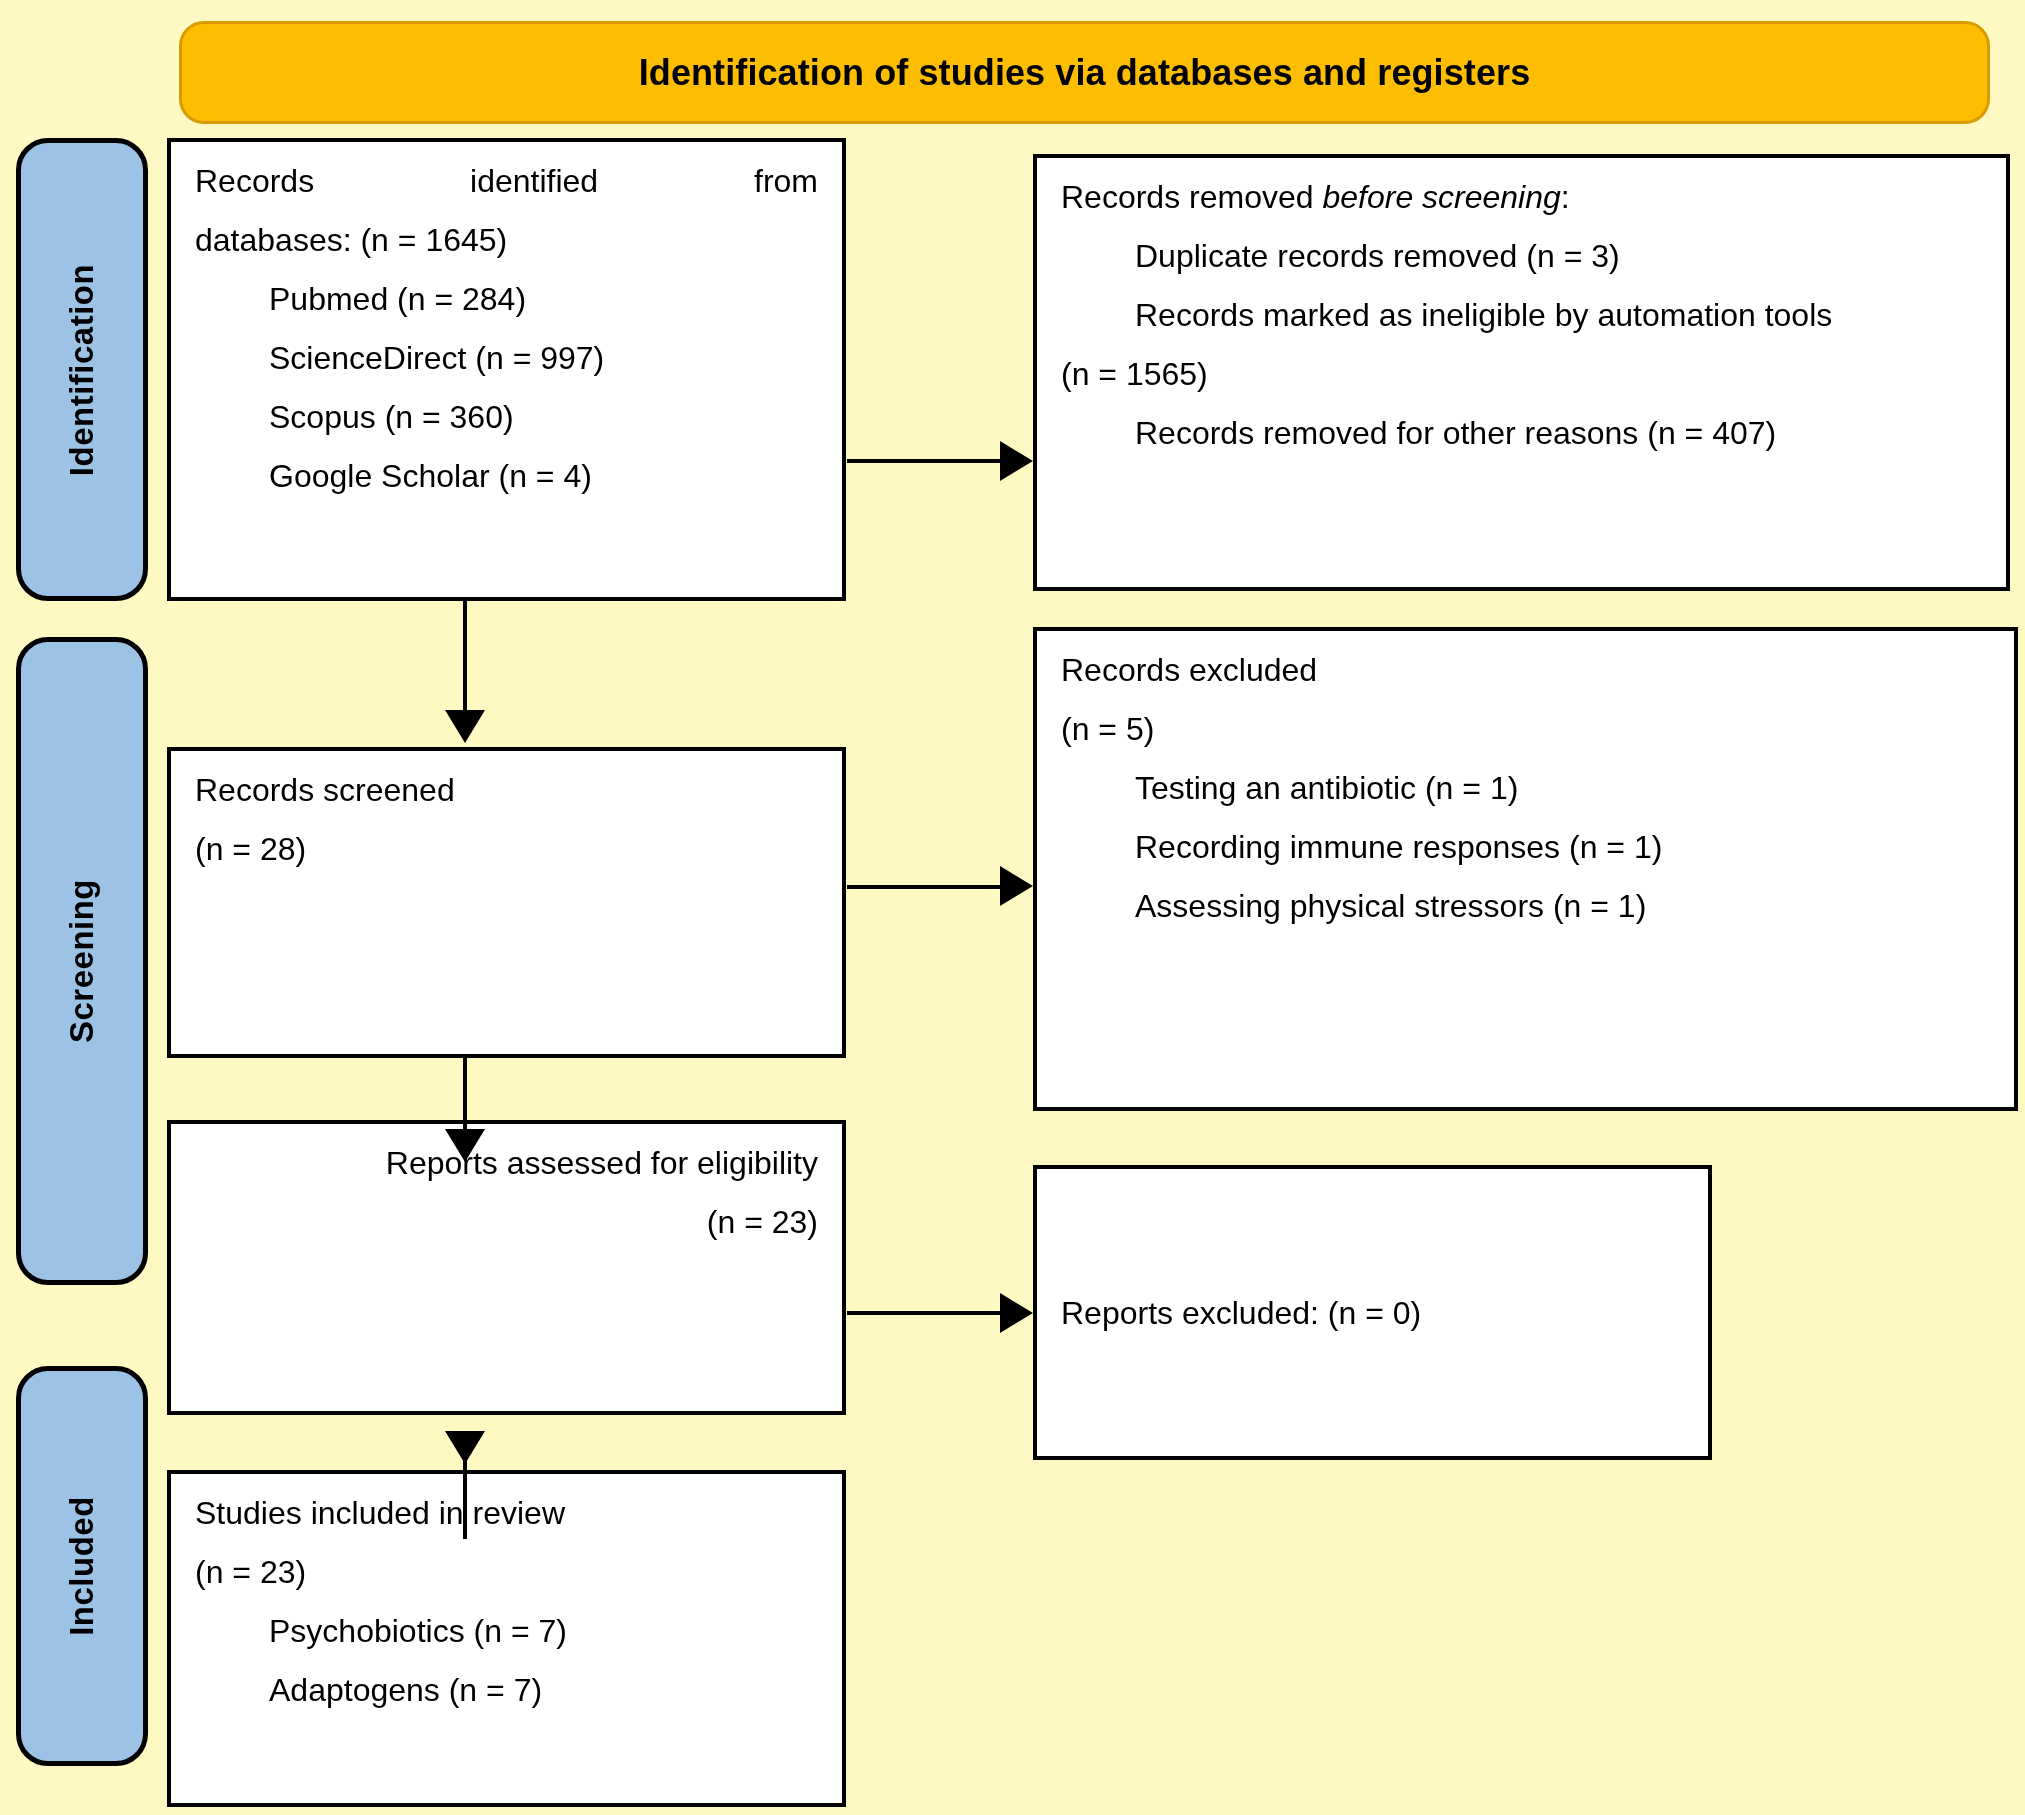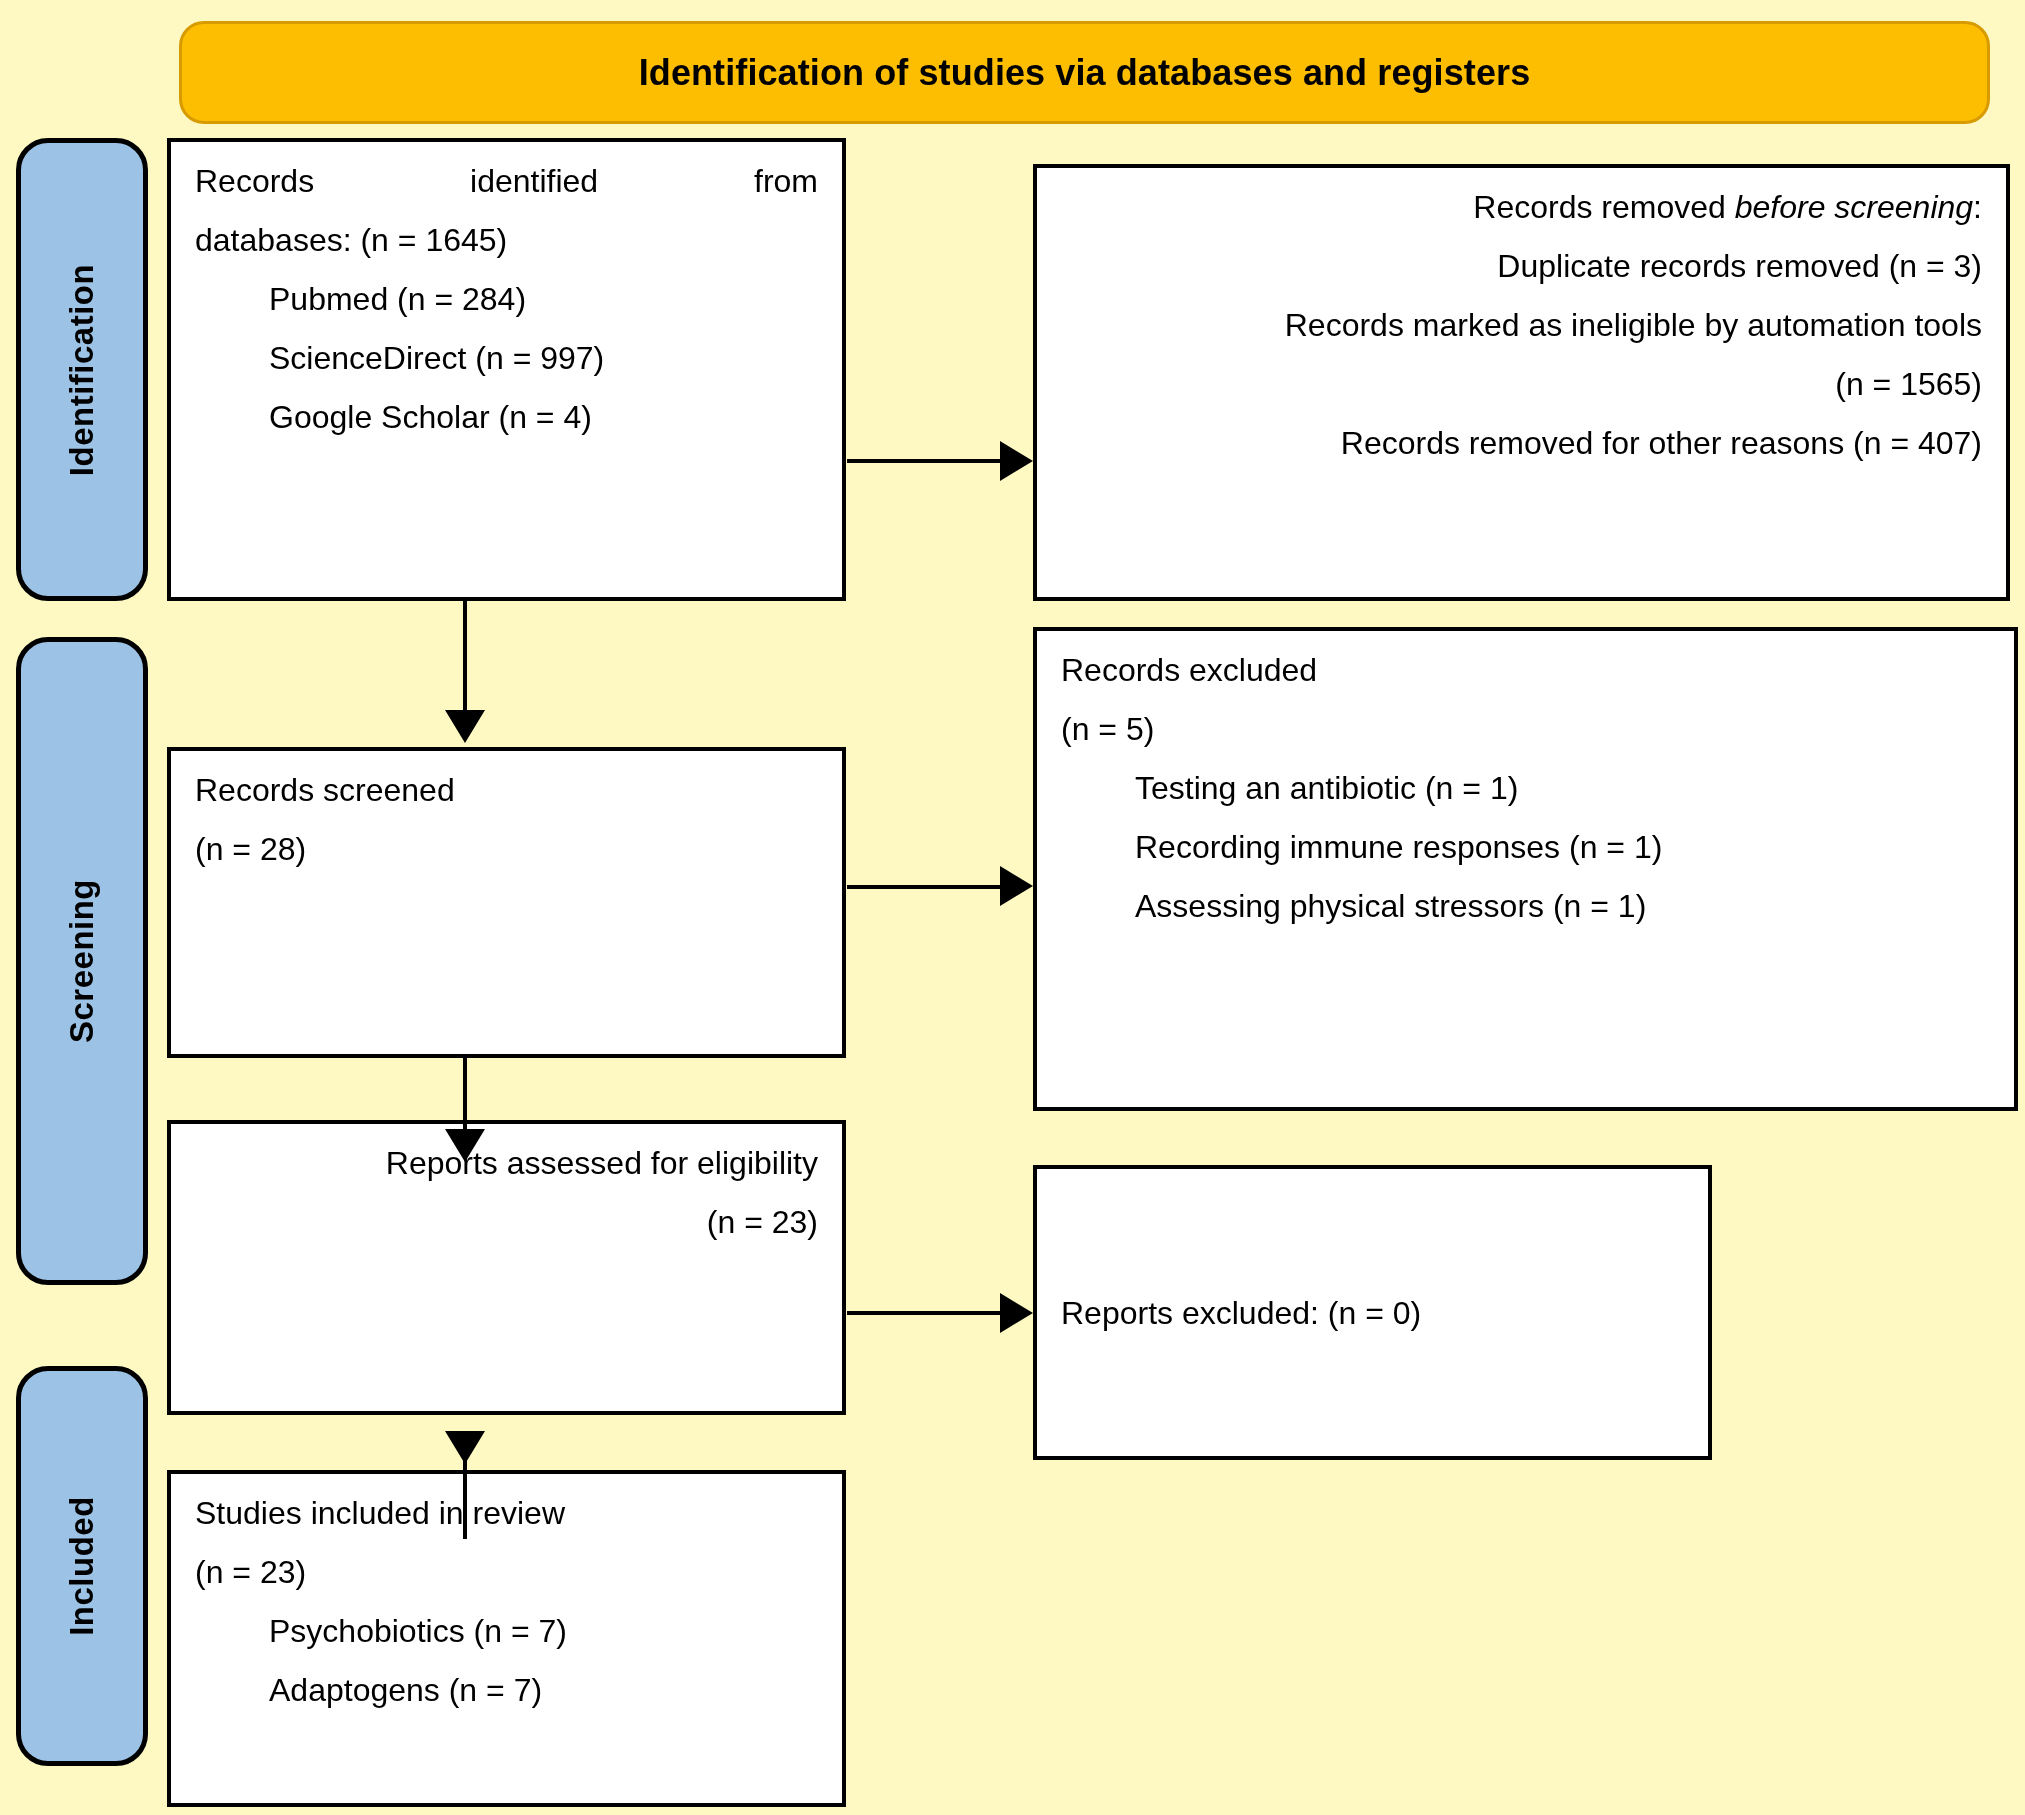--- a/index.html
+++ b/index.html
@@ -84,21 +84,21 @@
   .flow-box p:last-child { margin-bottom: 0; }
   .flow-box p.indent { padding-left: 74px; }
   .flow-box p.justified {
     display: flex;
     justify-content: space-between;
     white-space: nowrap;
   }
   .flow-box p .ital { font-style: italic; }
 
   #box-records-identified  { left: 167px;  top: 138px;  width: 679px; height: 463px; }
-  #box-records-removed     { left: 1033px; top: 164px;  width: 977px; height: 437px; text-align: right; }
+  #box-records-removed     { left: 1033px; top: 154px;  width: 977px; height: 437px; }
   #box-records-screened    { left: 167px;  top: 747px; width: 679px; height: 311px; }
   #box-records-excluded    { left: 1033px; top: 627px; width: 985px; height: 484px; }
   #box-reports-assessed    { left: 167px;  top: 1120px; width: 679px; height: 295px; text-align: right; }
   #box-reports-excluded    { left: 1033px; top: 1165px; width: 679px; height: 295px; }
   #box-studies-included    { left: 167px;  top: 1470px; width: 679px; height: 337px; }
   .conn-line-v {
     position: absolute;
     width: 3.7px;
     background: #000000;
   }
@@ -169,20 +169,21 @@
 
   <div class="flow-box" id="box-records-identified">
     <p class="justified">
       <span>Records</span>
       <span>identified</span>
       <span>from</span>
     </p>
     <p>databases: (n = 1645)</p>
     <p class="indent">Pubmed (n = 284)</p>
     <p class="indent">ScienceDirect (n = 997)</p>
+    <p class="indent">Scopus (n = 360)</p>
     <p class="indent">Google Scholar (n = 4)</p>
   </div>
 
   <div class="flow-box" id="box-records-removed">
     <p><span>Records removed </span><span class="ital">before screening</span><span>:</span></p>
     <p class="indent">Duplicate records removed (n = 3)</p>
     <p class="indent">Records marked as ineligible by automation tools</p>
     <p>(n = 1565)</p>
     <p class="indent">Records removed for other reasons (n = 407)</p>
   </div>

